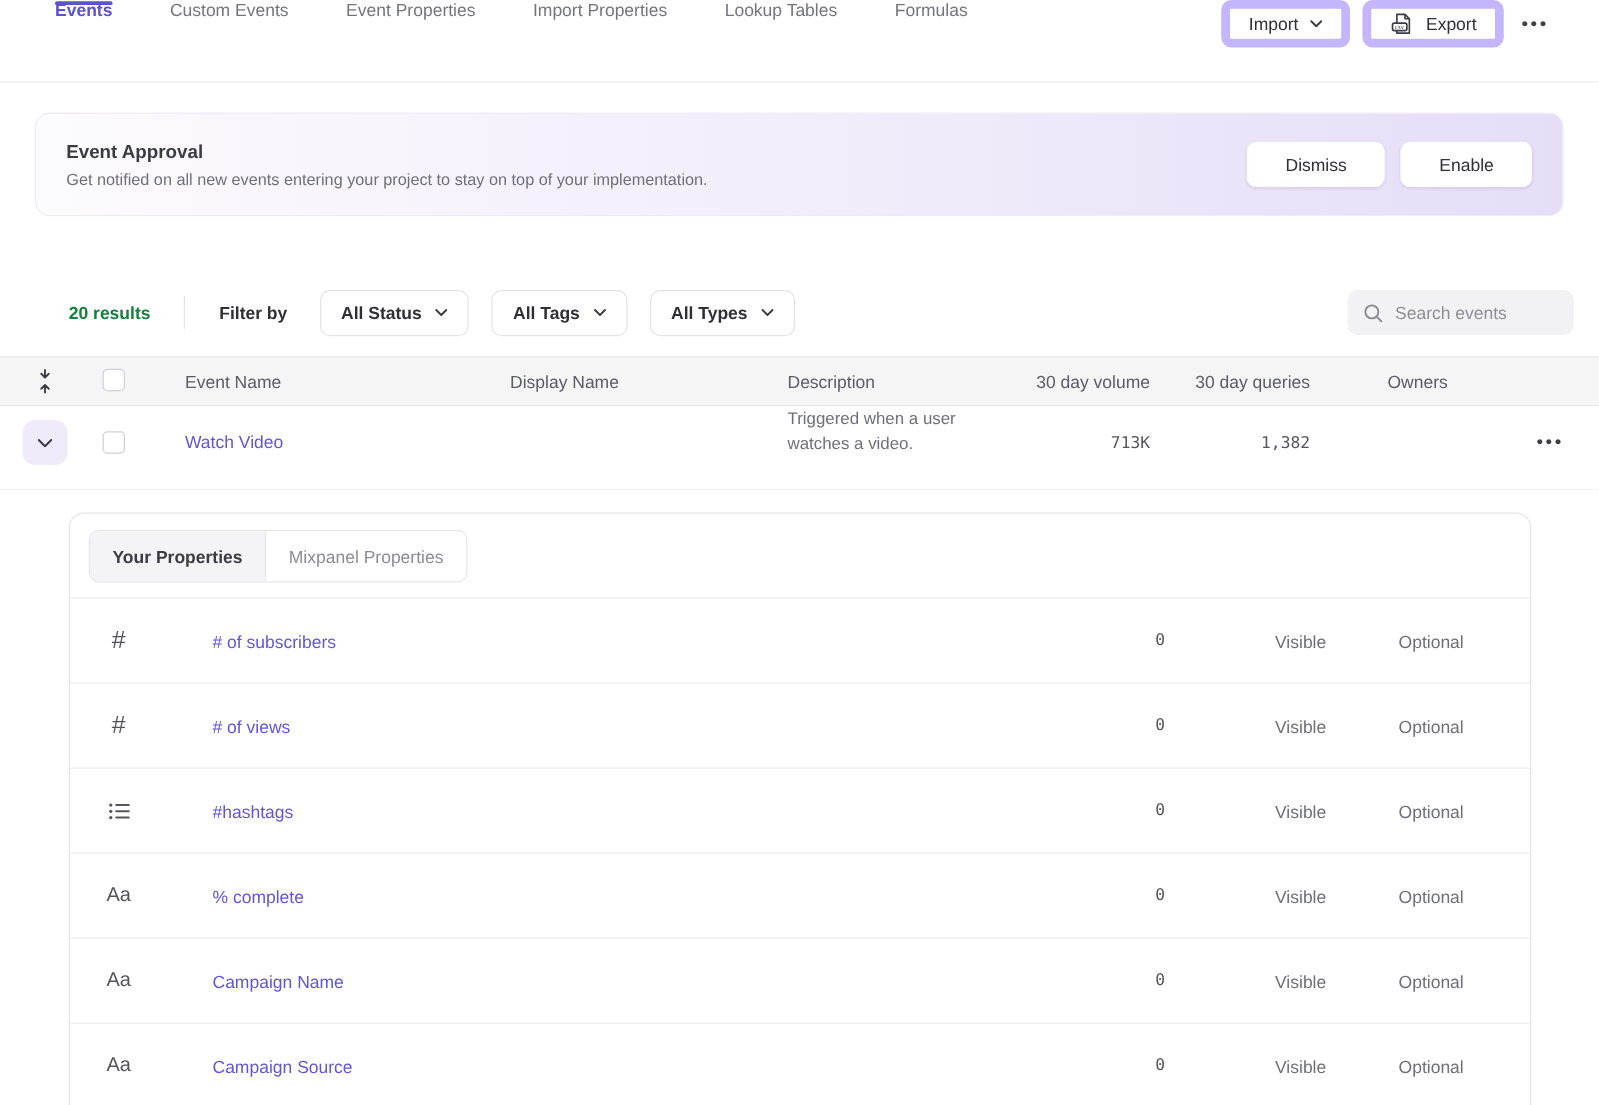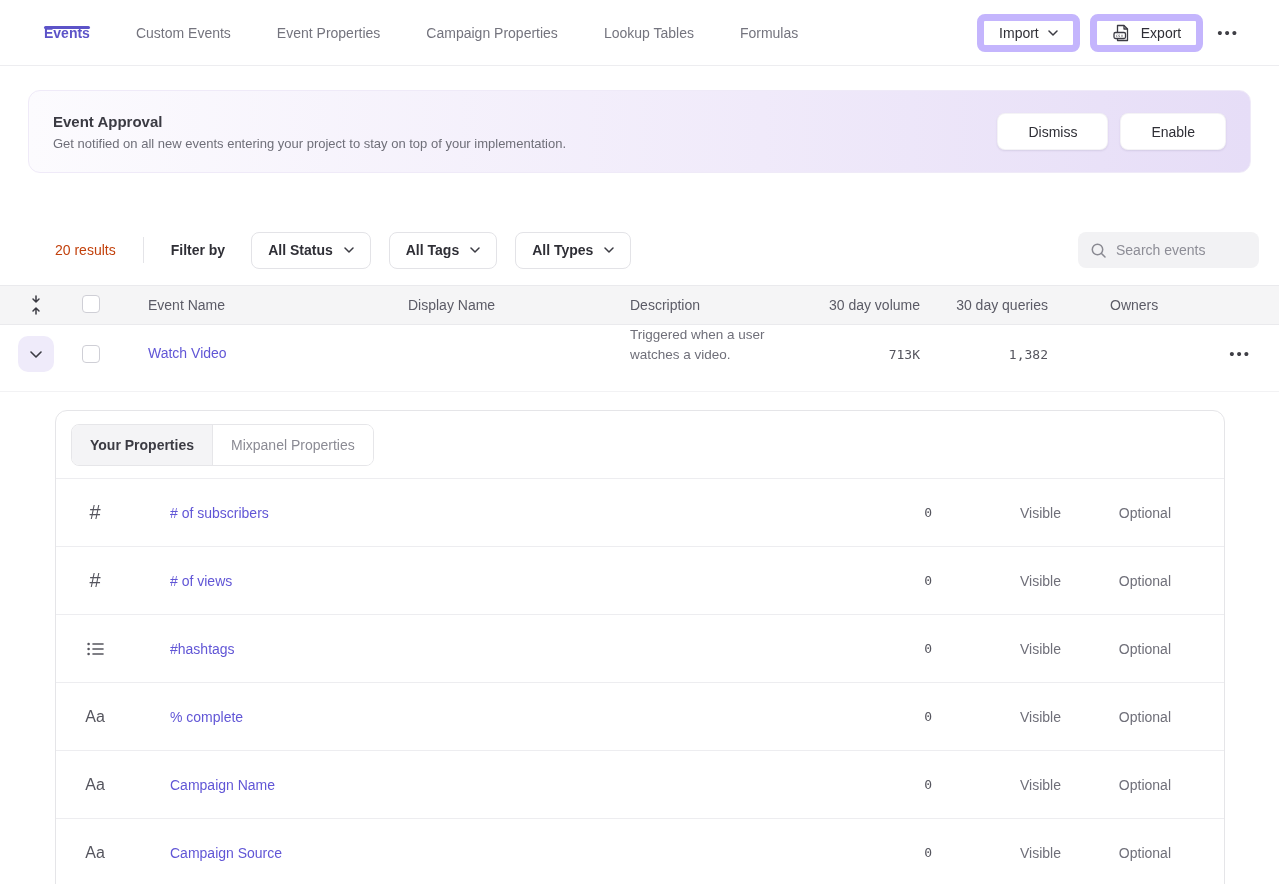--- a/index.html
+++ b/index.html
@@ -1,20 +1,20 @@
 <!DOCTYPE html>
 <html><head>
 <meta charset="utf-8">
 <style>
   * { margin:0; padding:0; box-sizing:border-box; }
   html,body { width:1279px; height:884px; overflow:hidden; background:#fff;
     font-family:"Liberation Sans", sans-serif; color:#3b3b43; }
 
   
-  .nav { height:66px; display:flex; align-items:center; padding:0 36px 0 44px;
+  .nav { height:66px; display:flex; align-items:flex-start; padding:0 36px 0 44px;
     border-bottom:1px solid #ededf0; background:#fff; }
   .nav-tabs { display:flex; gap:46px; }
   .nav-tab { display:flex; align-items:center; position:relative; font-size:14px;
     color:#74747e; cursor:pointer; white-space:nowrap; }
   .nav-tab.active { color:#5c53c8; font-weight:bold; }
   .nav-tab.active::after { content:""; position:absolute; left:0; right:0; bottom:12px;
     height:3px; border-radius:2px; background:#5c53c8; }
   .nav-right { margin-left:auto; display:flex; align-items:center; gap:10px; }
   .btn { display:inline-flex; align-items:center; gap:9px; height:38px; padding:0 15px;
     border:7px solid #c4b5fd; border-radius:8px; background:#fff; font-size:14px;
@@ -30,21 +30,21 @@
   .banner-title { font-size:15px; font-weight:bold; color:#3b3b43; margin-bottom:6px; }
   .banner-desc { font-size:13px; color:#6f6f79; }
   .banner-actions { margin-left:auto; display:flex; gap:12px; }
   .banner-btn { height:37px; padding:0 30px; background:#fff;
     border:1px solid rgba(30,20,70,0.05); border-radius:8px; font-size:14px;
     color:#2f2f36; box-shadow:0 1px 2px rgba(40,30,80,0.10); cursor:pointer;
     font-family:inherit; }
 
   
   .filter-row { margin:59px 20px 0 55px; display:flex; align-items:center; height:36px; }
-  .results { font-size:14px; font-weight:normal; color:#c2410c; }
+  .results { font-size:14px; font-weight:bold; color:#15803d; }
   .vdivider { width:1px; height:26px; background:#e4e4e8; margin:0 27px; }
   .filter-by { font-size:14px; font-weight:bold; color:#2f2f36; margin-right:26px; }
   .pill { display:inline-flex; align-items:center; gap:11px; height:37px; padding:0 16px;
     border:1px solid #e3e3e7; border-radius:8px; background:#fff; font-size:14px;
     font-weight:bold; color:#2f2f36; margin-right:18px; cursor:pointer; font-family:inherit; }
   .search { margin-left:auto; width:181px; height:36px; background:#f2f2f4;
     border-radius:8px; display:flex; align-items:center; gap:9px; padding:0 12px; }
   .search input { border:none; background:transparent; outline:none; width:100%;
     font-size:14px; color:#3b3b43; font-family:inherit; }
   .search input::placeholder { color:#8d8d96; }
@@ -107,21 +107,21 @@
   .prop-req { width:110px; text-align:right; font-size:14px; color:#6f6f79; }
 </style>
 </head>
 <body>
 
 <div class="nav">
   <div class="nav-tabs">
     <div class="nav-tab active">Events</div>
     <div class="nav-tab">Custom Events</div>
     <div class="nav-tab">Event Properties</div>
-    <div class="nav-tab">Campaign Properties</div>
+    <div class="nav-tab">Import Properties</div>
     <div class="nav-tab">Lookup Tables</div>
     <div class="nav-tab">Formulas</div>
   </div>
   <div class="nav-right">
     <button class="btn">
       <span>Import</span>
       <span style="display:flex;">
         <svg width="10" height="6" viewBox="0 0 10 6">
             <path d="M1 1 L5 5 L9 1" fill="none" stroke="#3b3b43" stroke-width="1.5" stroke-linecap="round" stroke-linejoin="round"></path>
           </svg>

